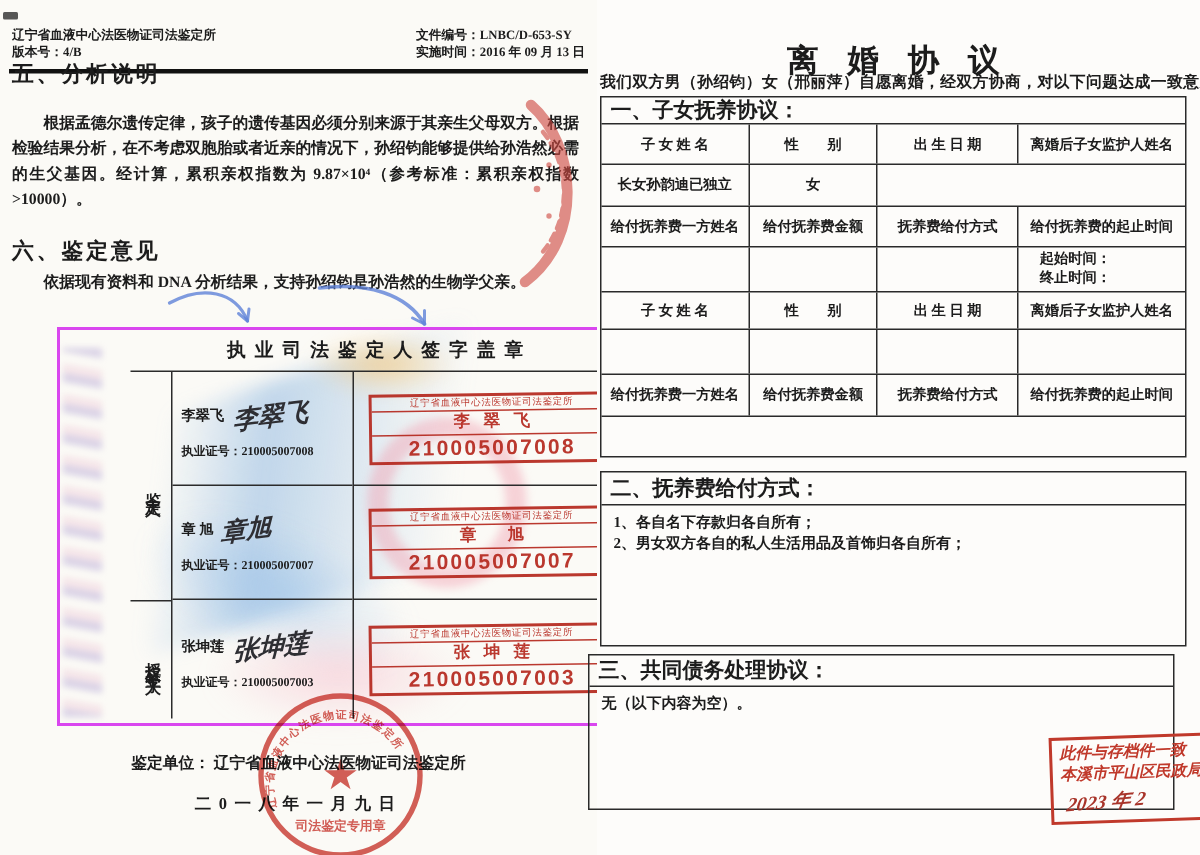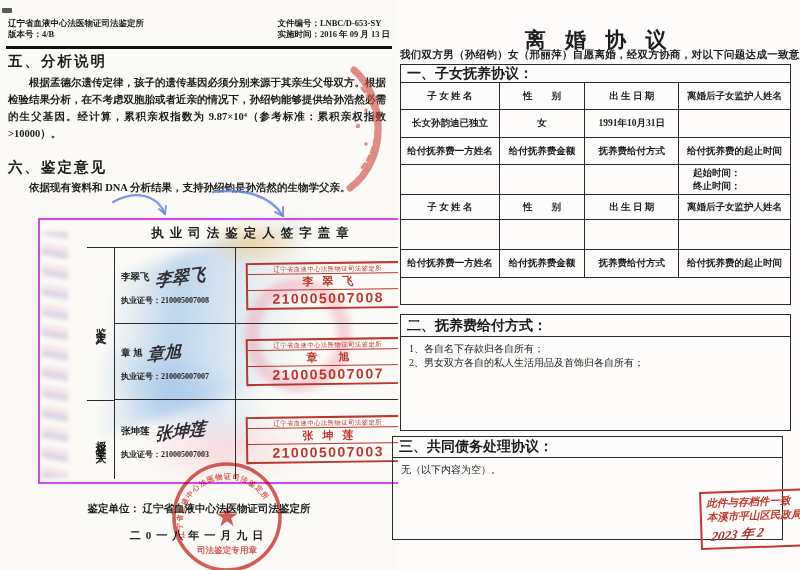--- a/index.html
+++ b/index.html
@@ -9,21 +9,21 @@
 
   
   .abs{position:absolute;}
 
   
   #left-page{left:0;top:0;width:398px;height:570px;background:#fbfaf6;}
   .lp-header{left:8px;top:18px;width:382px;display:flex;justify-content:space-between;}
   .lp-header div{font-size:8.5px;font-weight:bold;line-height:11px;}
   .lp-rule{left:6px;top:46px;width:386px;height:3px;background:#111;}
   .lp-h{font-size:14.5px;font-weight:bold;letter-spacing:2px;}
-  #analysis-heading{left:8px;top:52px;font-family:Liberation Serif, serif;}
+  #analysis-heading{left:8px;top:40px;font-family:Liberation Serif, serif;}
   #analysis-body{left:8px;top:74px;width:378px;font-size:10.5px;line-height:17px;
                  font-weight:600;text-align:justify;text-indent:2em;}
   #opinion-heading{left:8px;top:158px;}
   #opinion-body{left:8px;top:181px;width:378px;font-size:10.5px;font-weight:600;text-indent:2em;}
 
   
   .wm{position:absolute;pointer-events:none;}
   #wm-ribbon{left:70px;top:250px;width:270px;height:150px;transform:rotate(-18deg);
     background:linear-gradient(115deg,transparent 18%,rgba(120,170,220,.45) 40%,rgba(120,170,220,.20) 62%,transparent 82%);
     filter:blur(6px);}
@@ -96,21 +96,21 @@
   .rp-row:last-child{border-bottom:none;}
   .rp-cell{border-right:1.2px solid #2a2a2a;box-sizing:border-box;display:flex;align-items:center;
            justify-content:center;font-weight:bold;font-size:9.5px;text-align:center;}
   .rp-cell:last-child{border-right:none;}
   .c1{width:25.4%;} .c2{width:22%;} .c3{width:24.1%;} .c4{width:28.5%;}
   .sec-row{align-items:center;padding-left:6px;font-weight:bold;font-size:14px;display:flex;}
   .h18{height:18px;} .h27{height:27px;} .h28{height:28px;} .h30{height:30px;} .h25{height:25px;}
   .h22{height:22px;} .h21{height:21px;}
   .times-cell{flex-direction:column;align-items:flex-start;justify-content:center;
               padding-left:14px;gap:2px;line-height:11px;}
-  .free-cell{display:block;padding:5px 8px;font-weight:normal;font-size:10px;line-height:14px;}
+  .free-cell{display:block;padding:5px 8px;font-weight:bold;font-size:10px;line-height:14px;}
   .fill{flex:1;}
 
   
   #archive-stamp{left:700px;top:490px;width:118px;min-height:56px;border:2.5px solid #c0392b;
     color:#c0392b;padding:3px 5px;transform:rotate(-2deg);box-sizing:border-box;background:rgba(255,255,255,.0);}
   #archive-stamp .a-line{font-size:10.5px;font-weight:bold;font-style:italic;white-space:nowrap;line-height:14px;}
   #archive-date{font-size:13px;font-style:italic;font-weight:bold;color:#a8342a;
     transform:skewX(-14deg) rotate(-3deg);display:inline-block;margin-top:2px;margin-left:4px;}
 </style>
 </head>
@@ -256,21 +256,20 @@
     <div class="rp-row sec-row h18">一、子女抚养协议：</div>
     <div class="rp-row h27">
       <div class="rp-cell c1">子 女 姓 名</div>
       <div class="rp-cell c2">性　　别</div>
       <div class="rp-cell c3">出 生 日 期</div>
       <div class="rp-cell c4">离婚后子女监护人姓名</div>
     </div>
     <div class="rp-row h28">
       <div class="rp-cell c1">长女孙韵迪已独立</div>
       <div class="rp-cell c2">女</div>
-      <div class="rp-cell c3">1991年10月31日</div>
       <div class="rp-cell c4"></div>
     </div>
     <div class="rp-row h27">
       <div class="rp-cell c1">给付抚养费一方姓名</div>
       <div class="rp-cell c2">给付抚养费金额</div>
       <div class="rp-cell c3">抚养费给付方式</div>
       <div class="rp-cell c4">给付抚养费的起止时间</div>
     </div>
     <div class="rp-row h30">
       <div class="rp-cell c1"></div>

